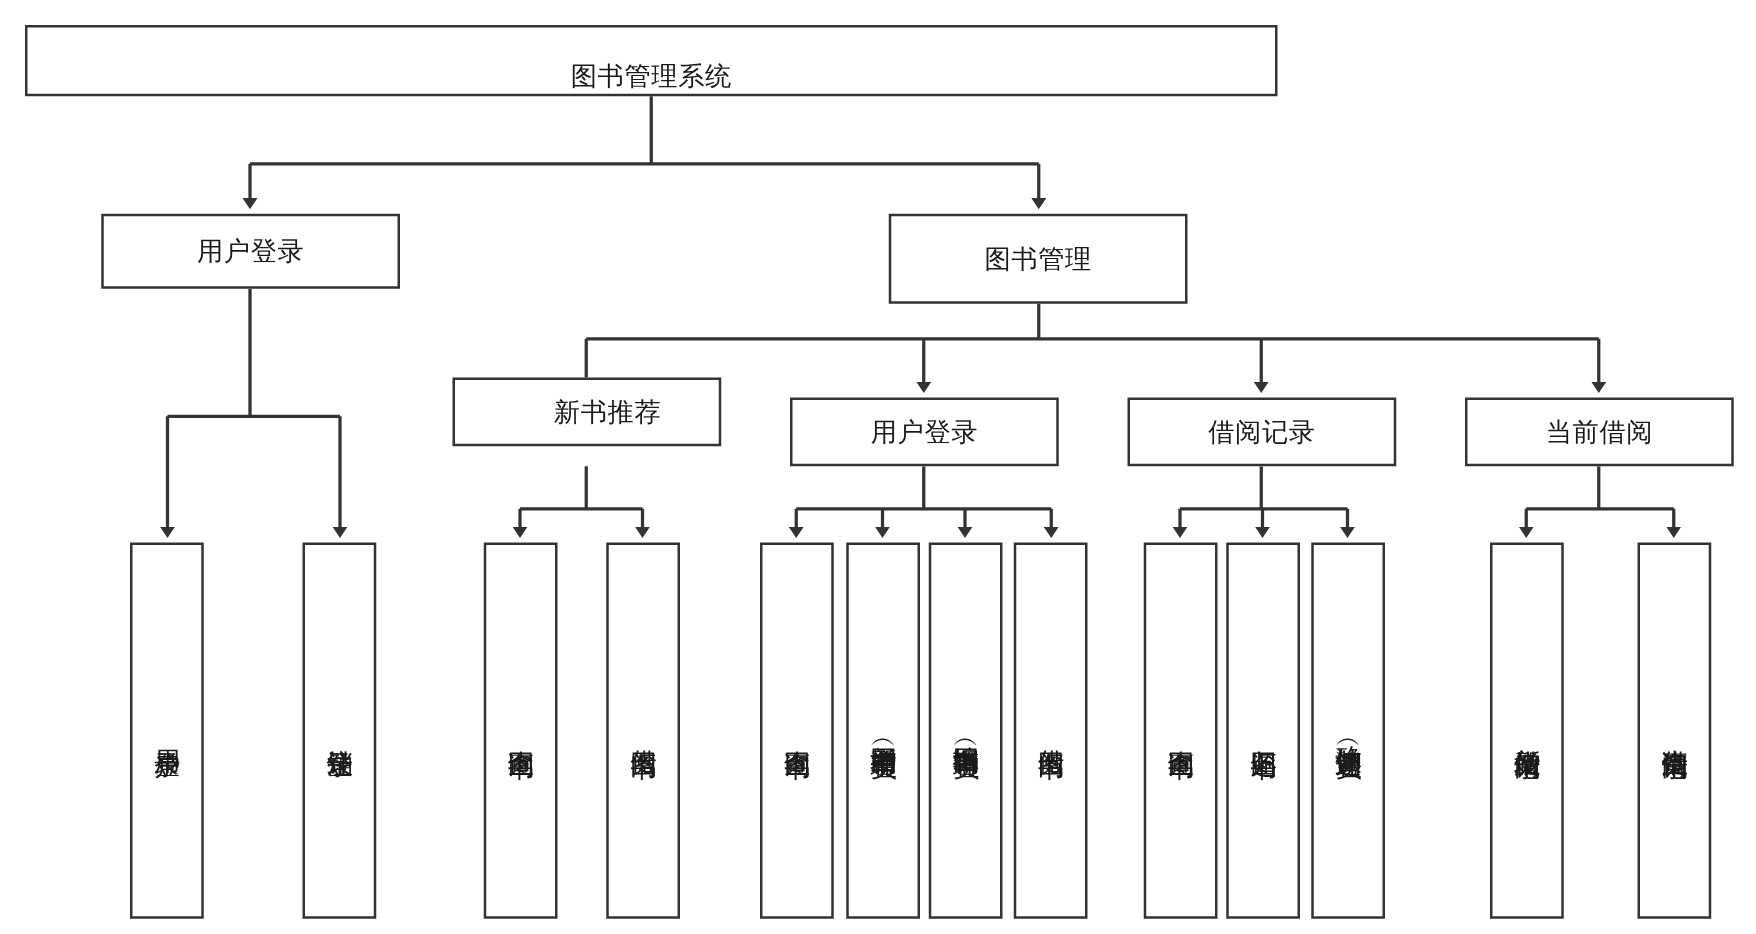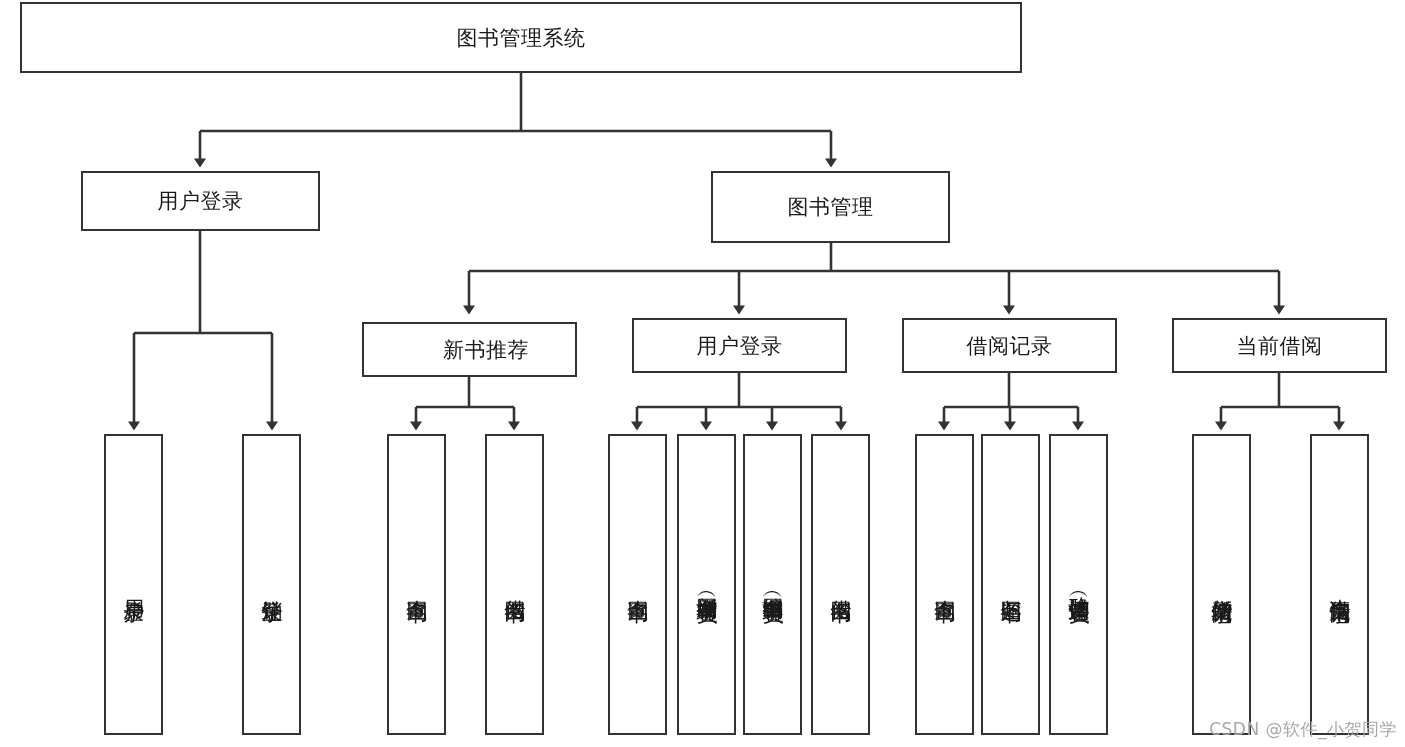--- a/index.html
+++ b/index.html
@@ -112,30 +112,30 @@
       <path d="M 1078 407 L 1078 423" marker-end="url(#arrowhead)"></path>
 
       <path d="M 1279 373 L 1279 407"></path>
       <path d="M 1221 407 L 1339 407"></path>
       <path d="M 1221 407 L 1221 423" marker-end="url(#arrowhead)"></path>
       <path d="M 1339 407 L 1339 423" marker-end="url(#arrowhead)"></path>
     </g>
   </svg>
 
   <div id="nodes">
-      <div class="node horiz" style="left: 20px; top: 2px; width: 1002px; height: 71px;">
+      <div class="node horiz" style="left: 20px; top: 20px; width: 1002px; height: 57px; align-items: flex-end;">
         <span>图书管理系统</span>
       </div>
       <div class="node horiz" style="left: 81px; top: 171px; width: 239px; height: 60px;">
         <span>用户登录</span>
       </div>
       <div class="node horiz" style="left: 711px; top: 171px; width: 239px; height: 72px;">
         <span>图书管理</span>
       </div>
-      <div class="node horiz" style="left: 362px; top: 322px; width: 215px; height: 55px; padding-left: 33px;">
+      <div class="node horiz" style="left: 362px; top: 302px; width: 215px; height: 55px; padding-left: 33px;">
         <span>新书推荐</span>
       </div>
       <div class="node horiz" style="left: 632px; top: 318px; width: 215px; height: 55px;">
         <span>用户登录</span>
       </div>
       <div class="node horiz" style="left: 902px; top: 318px; width: 215px; height: 55px;">
         <span>借阅记录</span>
       </div>
       <div class="node horiz" style="left: 1172px; top: 318px; width: 215px; height: 55px;">
         <span>当前借阅</span>
@@ -174,14 +174,13 @@
         <span>确认归还（管理员）</span>
       </div>
       <div class="node vert" style="left: 1192px; top: 434px; width: 59px; height: 301px;">
         <span>新增借阅记录</span>
       </div>
       <div class="node vert" style="left: 1310px; top: 434px; width: 59px; height: 301px;">
         <span>查询借阅记录</span>
       </div>
     </div>
 
-  <div id="watermark">CSDN @软件_小贺同学</div>
 </div>
 
 </body></html>

